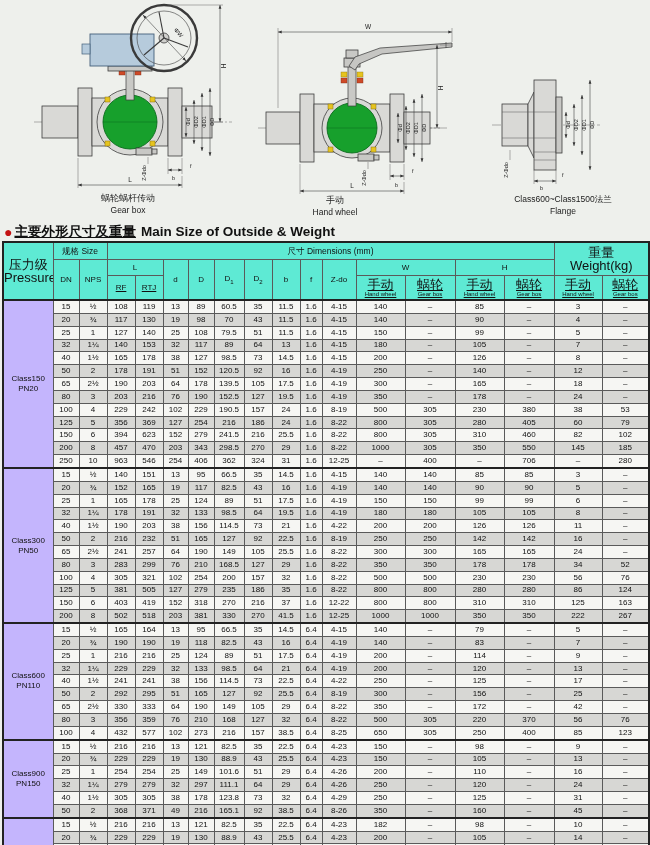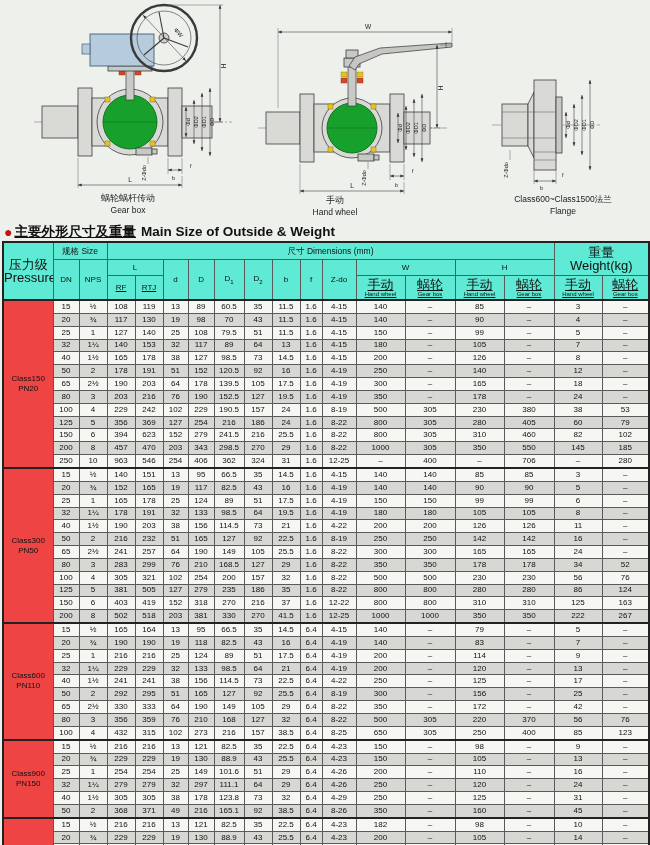--- a/index.html
+++ b/index.html
@@ -18,21 +18,21 @@
   thead th{background:#5eead4;font-size:8px;}
   thead tr.r1 th{height:16px;}
   thead tr.r2 th{height:15px;}
   thead tr.r3 th{height:23px;text-decoration:underline;}
   thead th .two{display:block;font-size:13px;}
   thead th .small{display:block;font-size:6px;}
   thead th.groupzh{font-size:8.5px;}
   thead{border-bottom:2px solid #222;}
   tbody td{height:11.85px;background:#f6f6f3;}
   tbody tr.odd td{background:#d7d7d4;}
-  tbody td.stage{background:#ef4444;font-size:8px;line-height:1.25;}
+  tbody td.stage{background:#c4b5fd;font-size:8px;line-height:1.25;}
   tbody tr.sec-start td{border-top:2px solid #222;}
   td.thickL, th.thickL{border-left:2px solid #222;}
   sub{font-size:6px;}
   svg text{font-family:"Liberation Sans", sans-serif;fill:#1c1c1c;}
   .dimline{stroke:#333;stroke-width:0.55;fill:none;}
   .ext{stroke:#555;stroke-width:0.45;fill:none;}
   .cl{stroke:#666;stroke-width:0.5;stroke-dasharray:9 2 2 2;fill:none;}
   .steel{fill:#d9d9d6;stroke:#3d3d3d;stroke-width:0.8;}
   .steel2{fill:#c8c8c5;stroke:#3d3d3d;stroke-width:0.8;}
 </style>
@@ -948,21 +948,21 @@
           <td>305</td>
           <td>220</td>
           <td>370</td>
           <td class="thickL">56</td>
           <td>76</td>
         </tr>
         <tr class="even">
           <td>100</td>
           <td>4</td>
           <td>432</td>
-          <td>315</td>
+          <td>577</td>
           <td>102</td>
           <td>273</td>
           <td>216</td>
           <td>157</td>
           <td>38.5</td>
           <td>6.4</td>
           <td>8-25</td>
           <td>650</td>
           <td>305</td>
           <td>250</td>

